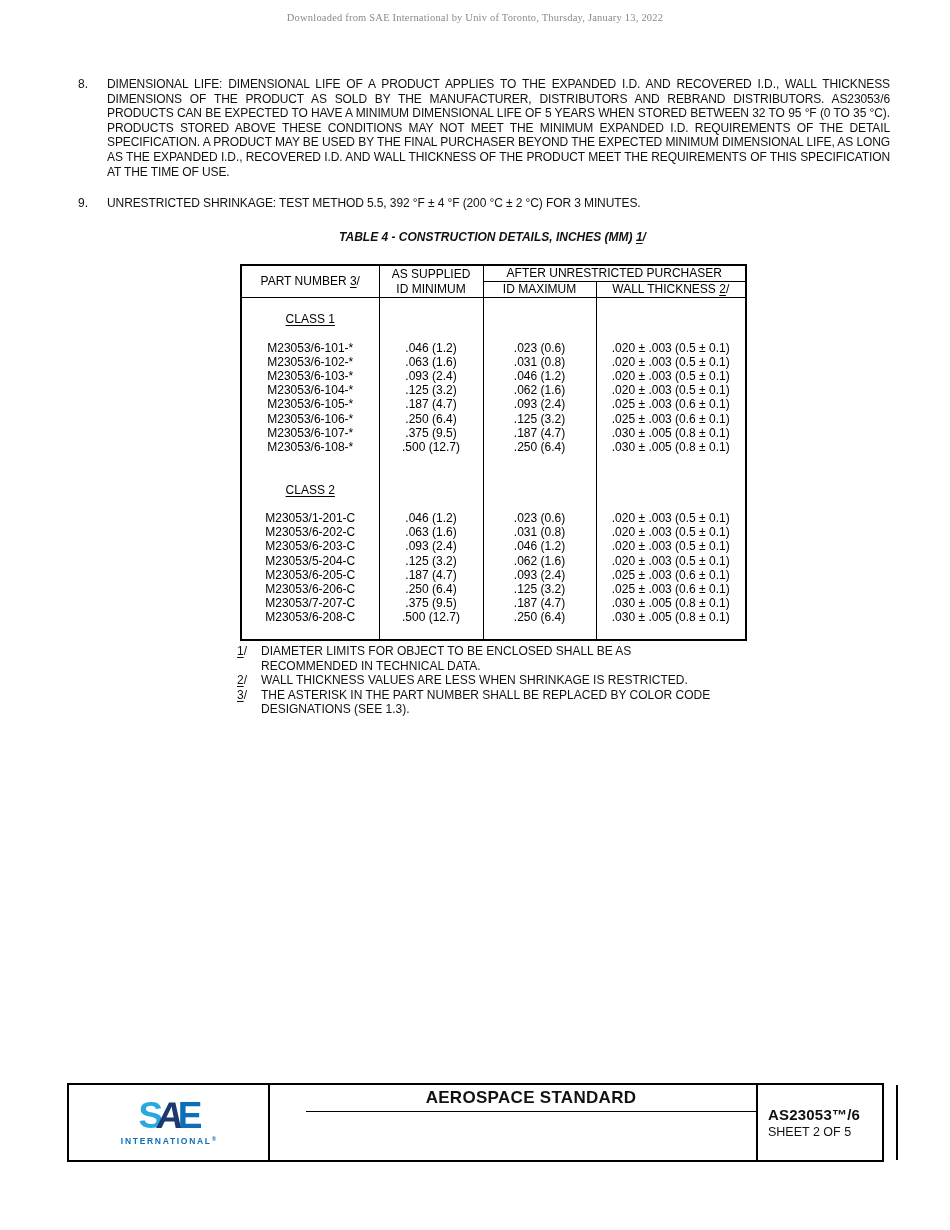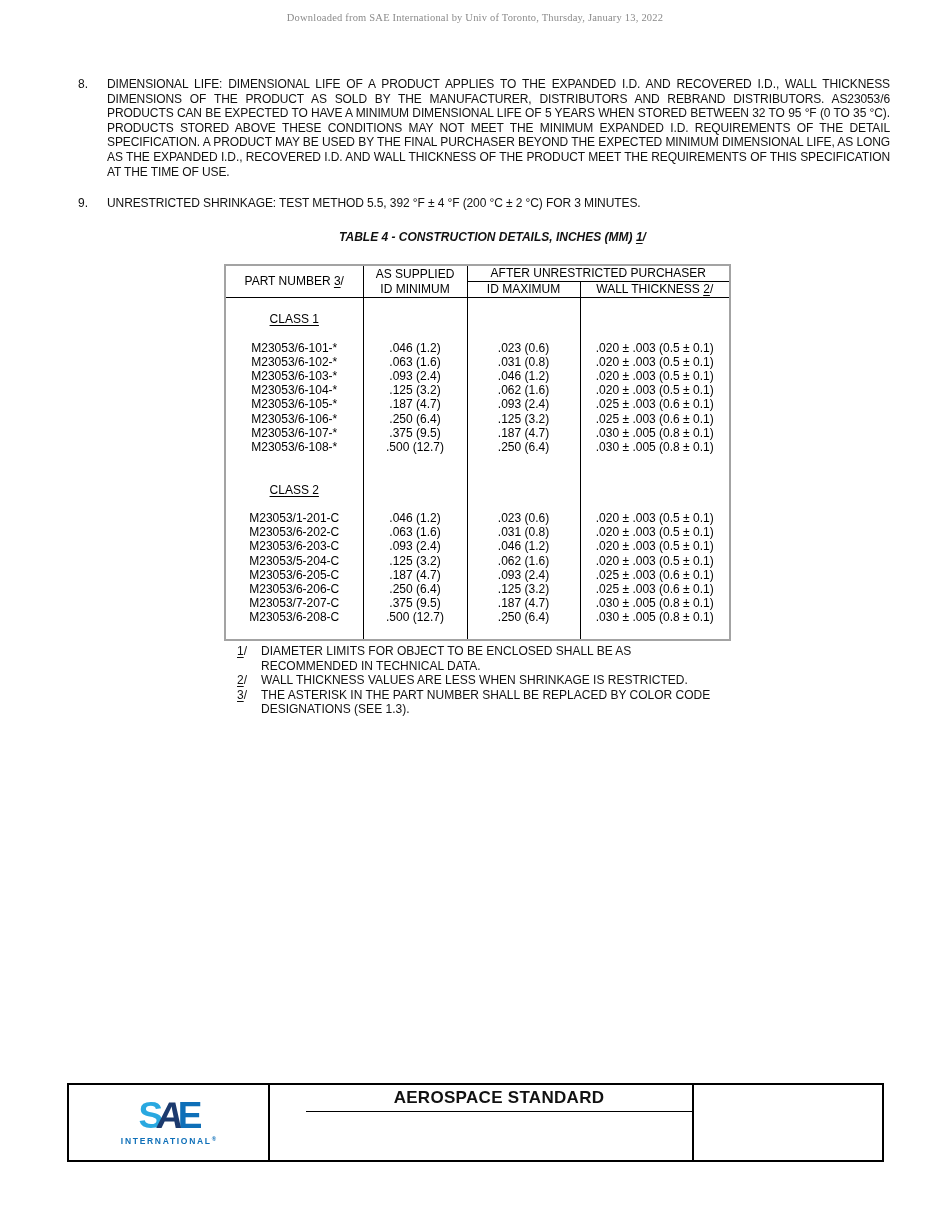--- a/index.html
+++ b/index.html
@@ -25,45 +25,45 @@
   .justify { text-align: justify; }
 
   
   .table-caption {
     position: absolute; top: 230px; left: 240px; width: 505px;
     text-align: center; font-size: 12px; font-weight: bold; font-style: italic;
   }
 
   
   table.spec {
-    position: absolute; top: 264px; left: 224px;
+    position: absolute; top: 264px; left: 240px;
     border-collapse: collapse; table-layout: fixed;
     font-size: 12px; color: #000;
-    border: 2px solid #a3a3a3;
+    border: 2px solid #000000;
   }
   table.spec th, table.spec td { text-align: center; vertical-align: middle; padding: 0; }
   table.spec thead th {
     border: 1.5px solid #000; font-weight: normal;
     line-height: 15px; height: 16px;
   }
   table.spec tbody td { border-left: 1.5px solid #000; border-right: 1.5px solid #000; line-height: 14.2px; }
 
   
   .footnotes { position: absolute; top: 644px; left: 237px; width: 510px; font-size: 12px; }
   .footnote { display: flex; line-height: 14.6px; }
   .fn-marker { width: 24px; flex: none; }
   .fn-text { width: 470px; }
 
   
   .footer {
     position: absolute; top: 1083px; left: 67px; width: 817px; height: 79px;
     border: 2px solid #000; display: flex; background: #fff;
   }
   .f-cell-logo { width: 201px; flex: none; display: flex; align-items: center; justify-content: center; border-right: 2px solid #000; }
-  .f-cell-center { width: 424px; flex: none; border-right: 2px solid #000; display: flex; flex-direction: column; padding-left: 36px; }
+  .f-cell-center { width: 488px; flex: none; border-right: 2px solid #000; display: flex; flex-direction: column; padding-left: 36px; }
   .f-doc-type { height: 27px; display: flex; align-items: center; justify-content: center;
     font-size: 17px; font-weight: bold; letter-spacing: 0.3px; border-bottom: 1.5px solid #000; }
   .f-subtitle { flex: 1; display: flex; align-items: center; justify-content: center;
     font-size: 11.8px; line-height: 14.2px; text-align: center; white-space: pre-line; }
   .f-cell-num { width: 140px; flex: none; border-right: 2px solid #000;
     display: flex; flex-direction: column; justify-content: center; padding-left: 10px; }
   .f-doc-number { font-size: 15px; font-weight: bold; letter-spacing: 0.2px; }
   .f-sheet { font-size: 12.5px; margin-top: 2px; }
   .f-cell-empty { flex: 1; }
 
@@ -280,14 +280,18 @@
 <div class="footer">
   <div class="f-cell-logo">
     <div class="sae-logo">
       <div class="sae-letters"><span class="ltr-s">S</span><span class="ltr-a">A</span><span class="ltr-e">E</span></div>
       <div class="sae-intl"><span>INTERNATIONAL</span><span class="reg">®</span></div>
     </div>
   </div>
   <div class="f-cell-center">
     <div class="f-doc-type">AEROSPACE STANDARD</div>
   </div>
+  <div class="f-cell-num">
+    <div class="f-doc-number">AS23053™/6</div>
+    <div class="f-sheet">SHEET 2 OF 5</div>
+  </div>
   <div class="f-cell-empty"></div>
 </div>
 
 </body></html>

